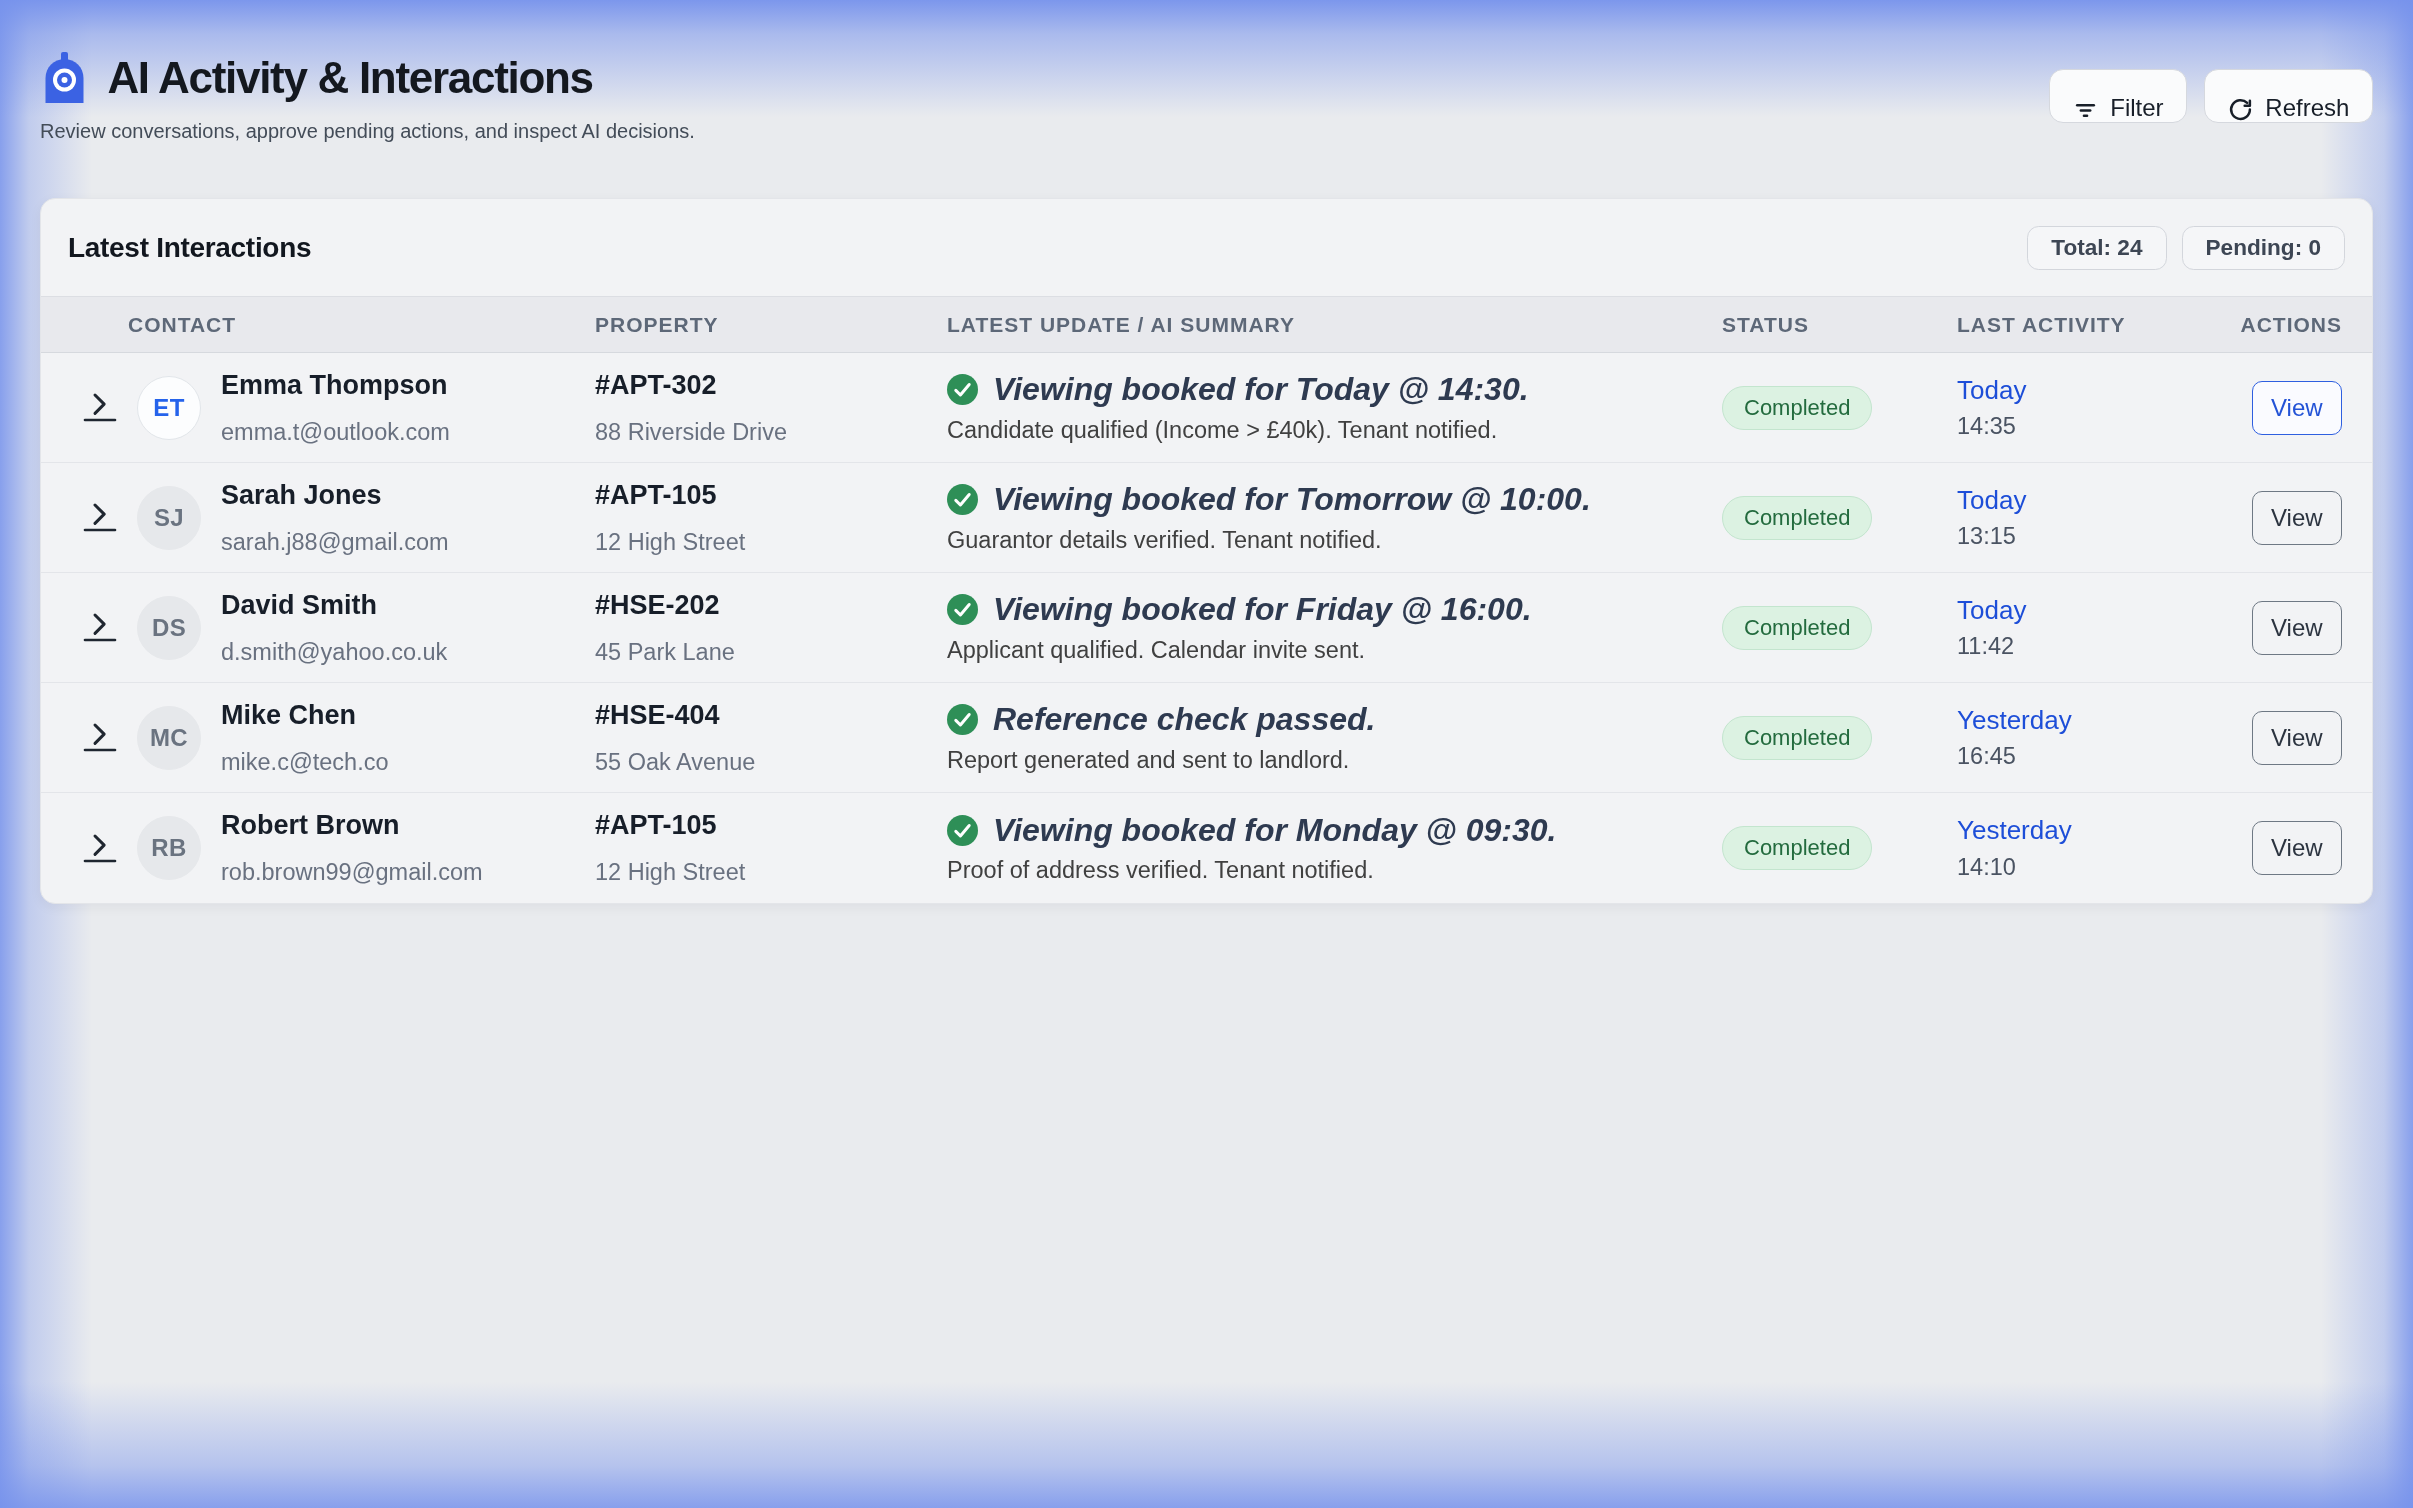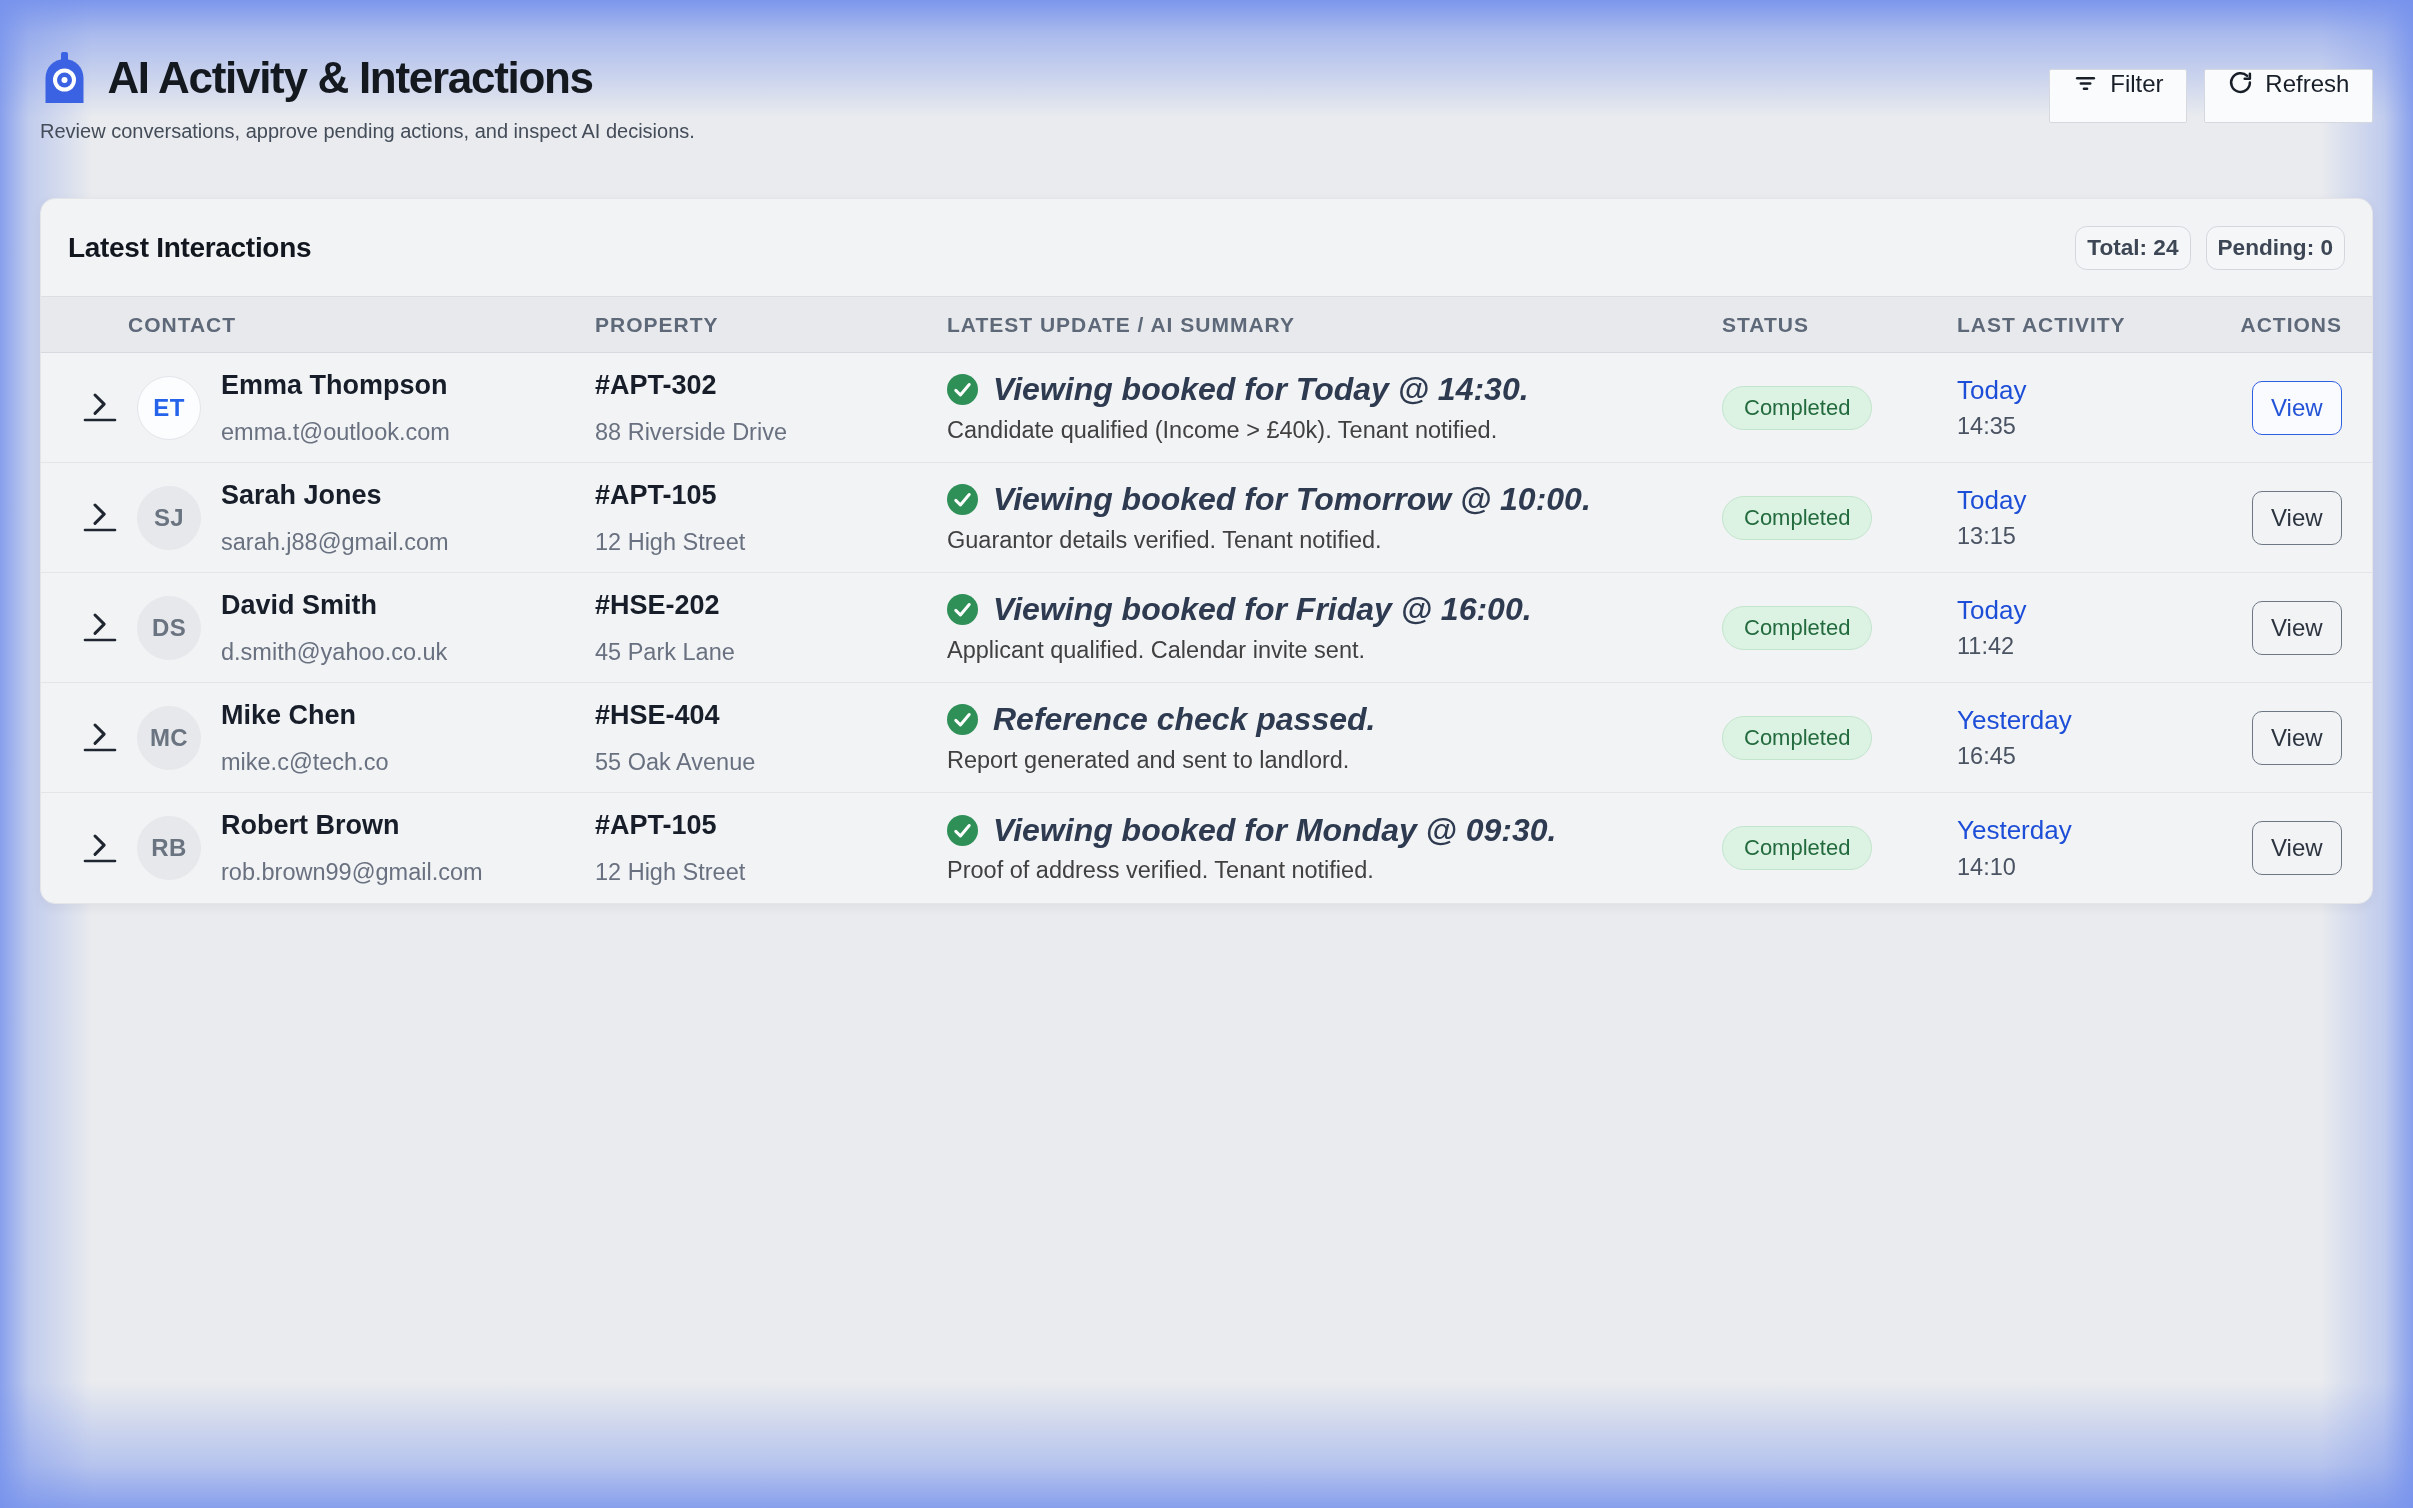--- a/index.html
+++ b/index.html
@@ -20,44 +20,44 @@
   .page-header { display: flex; justify-content: space-between; align-items: flex-start; }
   .title-row { display: flex; align-items: center; gap: 18.4px; margin-top: 12px; }
   .title-row h1 {
     font-size: 44px; font-weight: 700; letter-spacing: -1.3px; color: #14181f;
   }
   .robot-badge { width: 49px; height: 54px; display: inline-flex; }
   .subtitle { margin-top: 15px; font-size: 20px; color: #434c58; }
 
   .header-actions { display: flex; gap: 17px; margin-top: 30px; }
   .btn {
-    display: inline-flex; align-items: flex-start; gap: 12.6px;
+    display: inline-flex; align-items: flex-end; gap: 12.6px;
     height: 54px; padding: 0 22.6px;
-    background: #fafbfc; border: 1.7px solid #d5d8de; border-radius: 2px;
+    background: #fafbfc; border: 1.7px solid #d5d8de; border-radius: 14px;
     font-size: 24px; font-weight: 400; color: #181f29; cursor: pointer;
     font-family: inherit;
   }
 
   
   .card {
     margin-top: 55px;
     background: #f2f3f5;
     border: 1.7px solid #e3e5e9;
     border-radius: 15px;
     box-shadow: 0 3.4px 11.7px rgba(15,23,42,0.05);
     overflow: hidden;
   }
   .card-header {
     height: 97px; padding: 0 27px;
     display: flex; align-items: center; justify-content: space-between;
   }
   .card-header h2 { font-size: 28px; font-weight: 700; color: #12171f; letter-spacing: -0.3px; }
   .counter-badges { display: flex; gap: 15px; }
   .counter-badge {
-    height: 44px; padding: 0 11px; display: inline-flex; align-items: center;
+    height: 44px; padding: 0 23px; display: inline-flex; align-items: center;
     border: 1.7px solid #d3d6dc; border-radius: 11.7px; background: #f5f6f8;
     font-size: 22.6px; font-weight: 700; color: #3d4654;
   }
 
   
   .thead, .row {
     display: grid;
     grid-template-columns: 59px 84px 374px 352px 1fr 235px 268px 117px;
     align-items: center;
     padding: 0 30px 0 37px;

